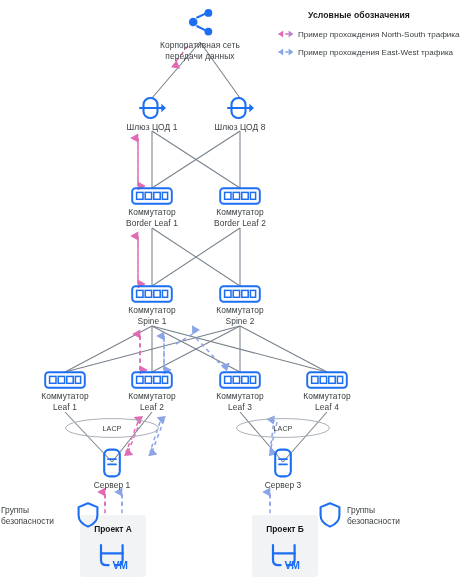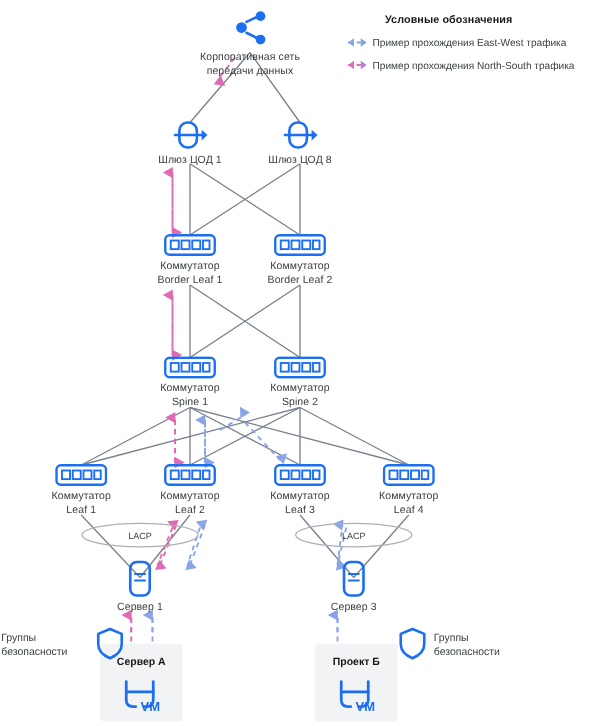--- a/index.html
+++ b/index.html
@@ -172,34 +172,34 @@
       <path d="M270,506 L270,492" marker-end="url(#ew-arrow)"></path>
       <path d="M270,494 L270,530" marker-end="url(#ew-arrow)"></path>
     </g>
   </svg>
 
   <div id="legend">
     <div class="ltitle">Условные обозначения</div>
 
     <div class="lrow">
       <svg class="lswatch" viewBox="0 0 22 10">
+        <path d="M6.5 5 L20 5" stroke="#e06ab4" stroke-width="1.5" stroke-dasharray="3.4,3.4" fill="none"></path>
+        <path d="M6.4 5 L11.2 1.6 L11.2 8.4 Z" fill="#e06ab4"></path>
+        <path d="M21.4 5 L16.6 1.6 L16.6 8.4 Z" fill="#b97fd8"></path>
+      </svg>
+      <span class="ltext">Пример прохождения North-South трафика</span>
+    </div>
+
+    <div class="lrow">
+      <svg class="lswatch" viewBox="0 0 22 10">
         <path d="M6.5 5 L20 5" stroke="#8aa4e8" stroke-width="1.5" stroke-dasharray="3.4,3.4" fill="none"></path>
         <path d="M6.4 5 L11.2 1.6 L11.2 8.4 Z" fill="#8aa4e8"></path>
         <path d="M21.4 5 L16.6 1.6 L16.6 8.4 Z" fill="#7fa8d8"></path>
       </svg>
       <span class="ltext">Пример прохождения East-West трафика</span>
-    </div>
-
-    <div class="lrow">
-      <svg class="lswatch" viewBox="0 0 22 10">
-        <path d="M6.5 5 L20 5" stroke="#e06ab4" stroke-width="1.5" stroke-dasharray="3.4,3.4" fill="none"></path>
-        <path d="M6.4 5 L11.2 1.6 L11.2 8.4 Z" fill="#e06ab4"></path>
-        <path d="M21.4 5 L16.6 1.6 L16.6 8.4 Z" fill="#b97fd8"></path>
-      </svg>
-      <span class="ltext">Пример прохождения North-South трафика</span>
     </div>
   </div>
 
   <div class="node" style="left:200px; top:8px; width:120px;text-align:center;">
     <svg class="ico" width="32" height="30" viewBox="0 0 32 30">
       <g fill="none" stroke="#1c6ef2" stroke-width="2.1" stroke-linecap="round">
         <path d="M13.2 9.5 L21.5 5.6"></path>
         <path d="M13.2 18.2 L21.5 22.4"></path>
       </g>
       <circle cx="9.2" cy="14" r="4.3" fill="#1c6ef2"></circle>
@@ -348,21 +348,21 @@
 
   <div class="node" style="left:283px; top:448px; width:80px;">
     <svg class="ico" width="22" height="30" viewBox="0 0 22 30">
       <rect x="3.2" y="1.6" width="15.6" height="26.8" rx="5.2" fill="none" stroke="#1c6ef2" stroke-width="2.1"></rect>
       <path d="M7 11.2 L15 11.2 M7 16.4 L15 16.4" stroke="#1c6ef2" stroke-width="1.7" stroke-linecap="round"></path>
     </svg>
     <div class="label">Сервер 3</div>
   </div>
 
   <div class="project" style="left:113px; top:515px;">
-    <div class="ptitle">Сервер А</div>
+    <div class="ptitle">Проект А</div>
     <svg class="vmico" width="42" height="28" viewBox="0 0 42 28">
       <path d="M9 3.2 L9 18 Q9 23.2 14.4 23.2 L16.6 23.2" fill="none" stroke="#1c6ef2" stroke-width="2.2" stroke-linecap="round"></path>
       <path d="M30.6 3.2 L30.6 18 Q30.6 23.2 25.2 23.2 L23 23.2" fill="none" stroke="#1c6ef2" stroke-width="2.2" stroke-linecap="round"></path>
       <path d="M9 11.4 L30.6 11.4" stroke="#1c6ef2" stroke-width="2.2" stroke-linecap="round"></path>
       <text x="28.2" y="26.6" text-anchor="middle" font-family="Liberation Sans, sans-serif" font-size="10.4" font-weight="bold" fill="#1c6ef2">VM</text>
     </svg>
   </div>
 
   <div class="sidelabel" style="left:42px; top:505px; width:82px;">Группы
 безопасности</div>

